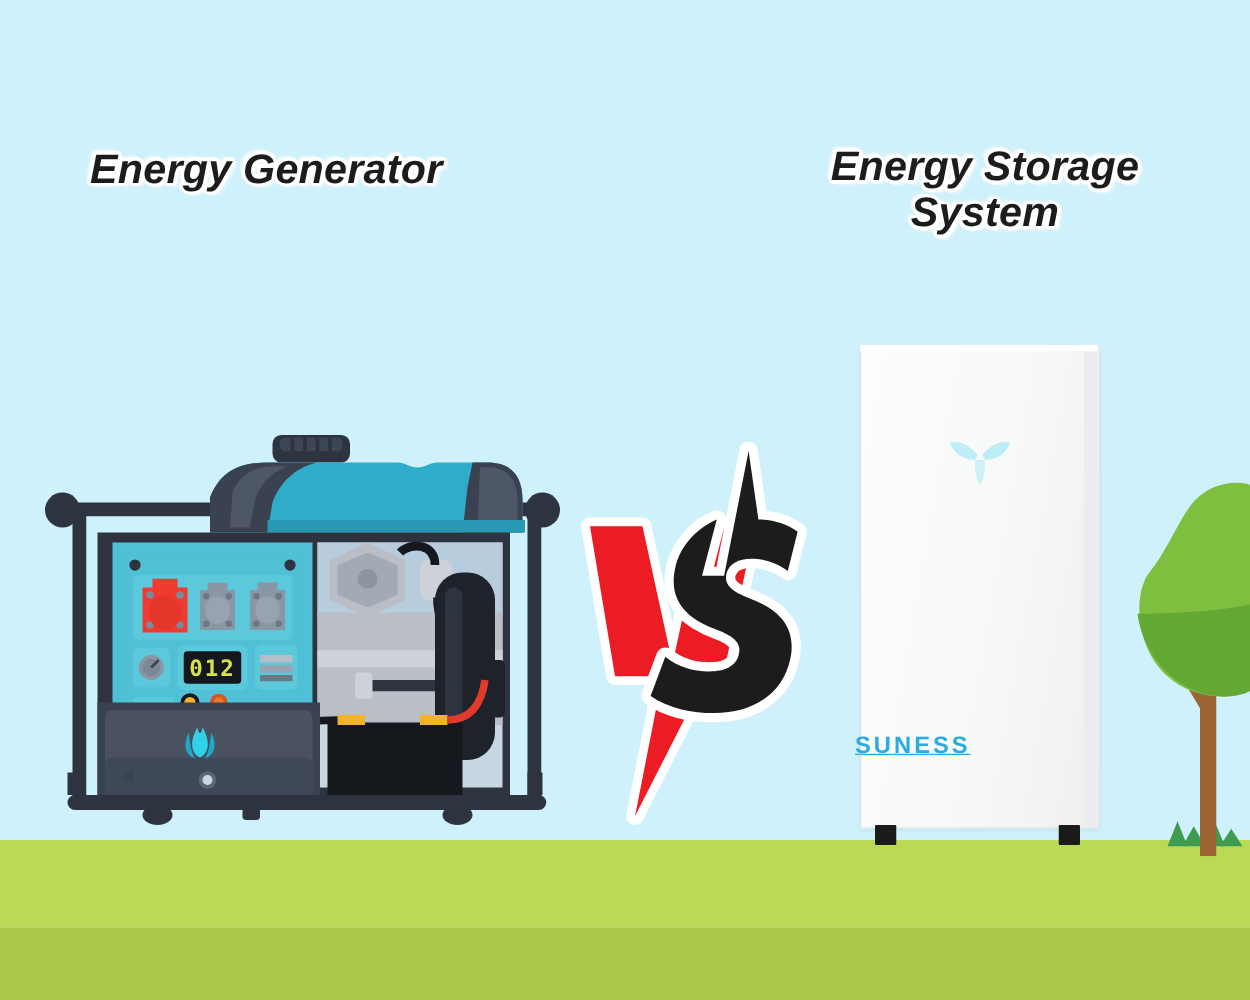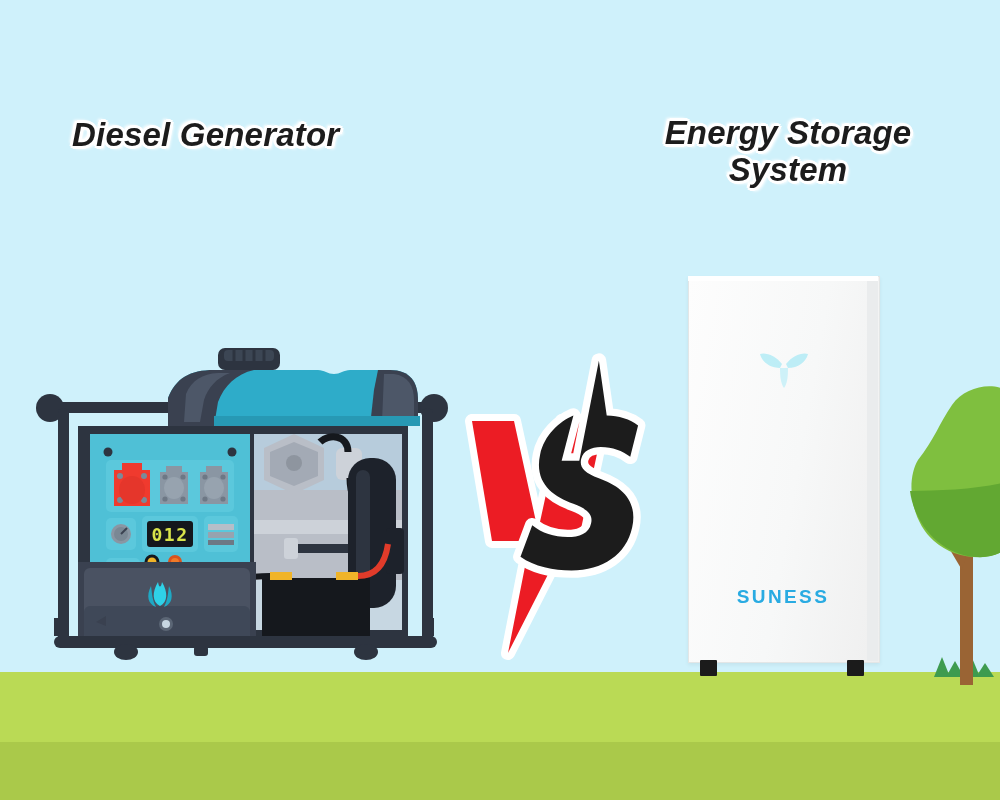--- a/index.html
+++ b/index.html
@@ -47,22 +47,22 @@
     border:1px solid #e3e6e6;
     box-shadow:0 2px 4px rgba(0,0,0,0.06);
   }
   .ess-edge{position:absolute;left:183px;top:0;width:11px;height:385px;background:#eaeced;}
   .ess-top{position:absolute;left:4px;top:0;width:190px;height:5px;background:#ffffff;}
   .ess-foot{position:absolute;width:17px;height:16px;background:#1b1b1b;top:384px;border-radius:1px;}
   .ess-foot.l{left:16px;}
   .ess-foot.r{left:163px;}
   .ess-logo{position:absolute;left:72px;top:62px;width:56px;height:52px;opacity:.65;}
   .ess-brand{
-    position:absolute;left:0;top:310px;width:198px;text-align:center;
-    font-size:19px;font-weight:bold;color:#29abe2;letter-spacing:2.4px;
+    position:absolute;left:0;top:310px;width:198px;text-align:left;
+    font-size:19px;font-weight:bold;color:#29abe2;letter-spacing:2.4px;text-decoration:underline;
   }
 
   
   #tree{left:900px;top:385px;width:110px;height:300px;}
 
   .nosel{user-select:none;}
 </style>
 </head>
 <body>
 
@@ -294,17 +294,17 @@
     <svg class="ess-logo" viewBox="0 0 56 52">
       <path d="M26 26 C20 18 10 14 4 16 C6 24 14 30 24 30 Z" fill="#9fe8f5"></path>
       <path d="M30 26 C36 18 46 14 52 16 C50 24 42 30 32 30 Z" fill="#9fe8f5"></path>
       <path d="M24 30 C24 40 25 46 28 50 C31 46 32 40 32 30 Z" fill="#b8eef8"></path>
     </svg>
     <div class="ess-brand">SUNESS</div>
     <div class="ess-foot l"></div>
     <div class="ess-foot r"></div>
   </div>
 
-  <div id="title-left" class="title">Diesel Generator</div>
+  <div id="title-left" class="title">Energy Generator</div>
   <div id="title-right" class="title">Energy Storage
 System</div>
 
 </div>
 
 </body></html>

